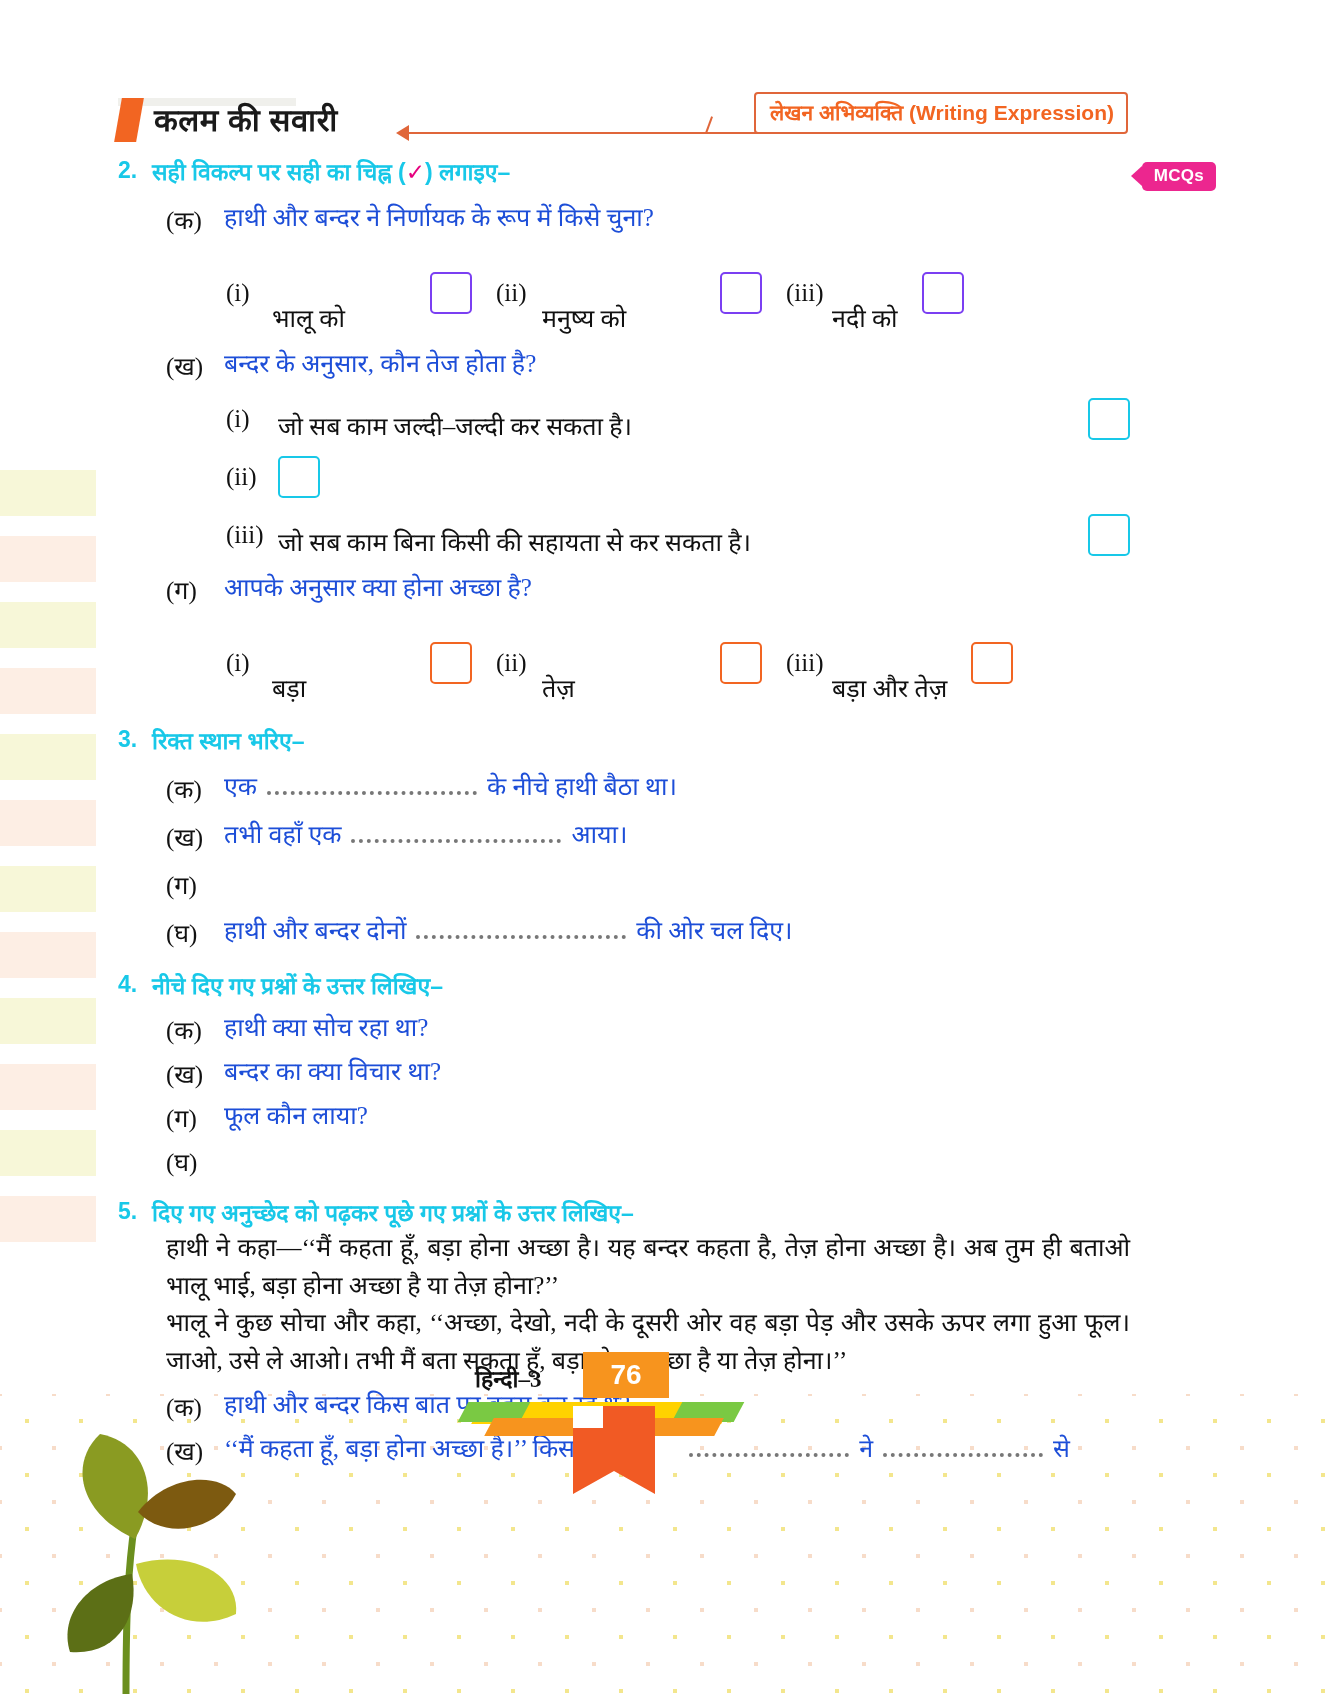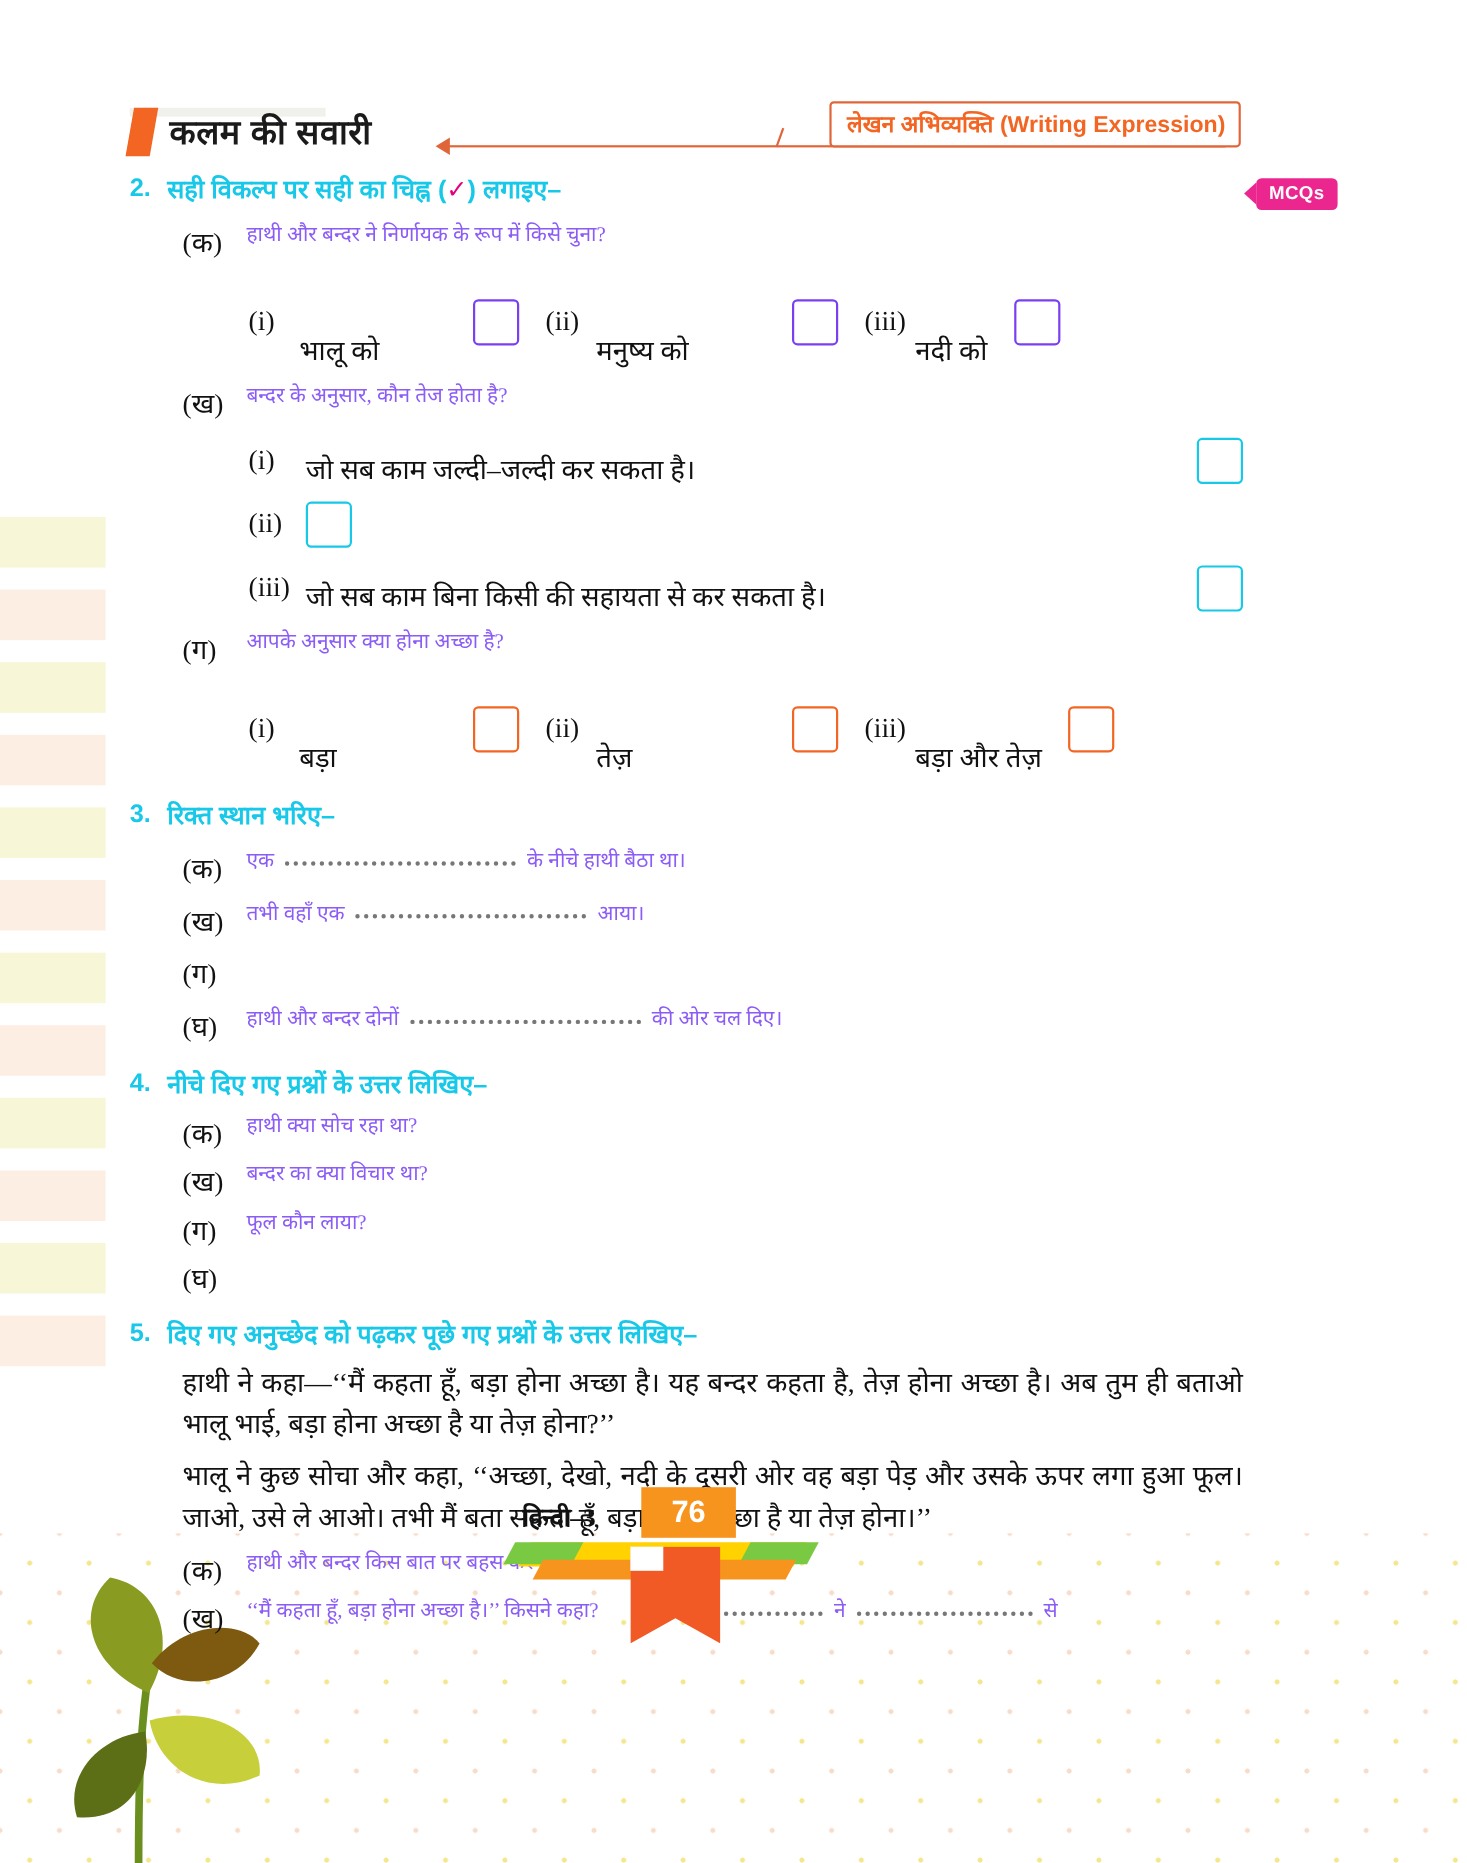--- a/index.html
+++ b/index.html
@@ -89,21 +89,21 @@
     font-weight:bold; font-size:23px; width:34px; flex:0 0 34px;
   }
   .qtext {
     color:#18c8e8; font-family:"Liberation Sans","DejaVu Sans",sans-serif;
     font-weight:bold; font-size:23px; line-height:1.35;
   }
   .check-inline { color:#e6007e; font-size:23px; }
 
   .sub-row { display:flex; align-items:flex-start; margin-top:14px; padding-left:48px; }
   .sub-lbl { width:58px; flex:0 0 58px; font-size:25px; color:#111; }
-  .sub-txt { font-size:19px; color:#8b5cf6; line-height:1.3; }
+  .sub-txt { font-size:25px; color:#1d4ed8; line-height:1.3; }
 
   
   .opt-row { display:flex; align-items:center; margin-top:16px; padding-left:108px; }
   .opt { display:flex; align-items:center; }
   .opt-rom { width:46px; flex:0 0 46px; font-size:25px; color:#111; }
   .opt-txt { font-size:25px; color:#111; white-space:nowrap;margin-top:48px; }
   .cbox { width:42px; height:42px; border:2.5px solid #000; border-radius:5px; flex:0 0 42px; }
   .cbox.purple { border-color:#7b3ff2; }
   .cbox.cyan   { border-color:#18c8e8; }
   .cbox.orange { border-color:#f26522; }
@@ -116,21 +116,21 @@
 
   
   .blank {
     display:inline-block; vertical-align:bottom;
     border-bottom:4px dotted #777; margin:0 10px 9px 10px;
   }
 
   
   .para {
     font-size:25px; color:#111; line-height:1.5; padding-left:48px;
-    margin-top:10px; text-align:justify;
+    text-align:justify;
   }
 
   
   .footer { position:absolute; left:455px; bottom:196px; width:420px; height:150px; }
   .foot-label {
     position:absolute; left:20px; top:14px;
     font-size:23px; color:#111; font-weight:bold;
     font-family:"Liberation Serif","DejaVu Serif",serif;
   }
   .foot-page {

